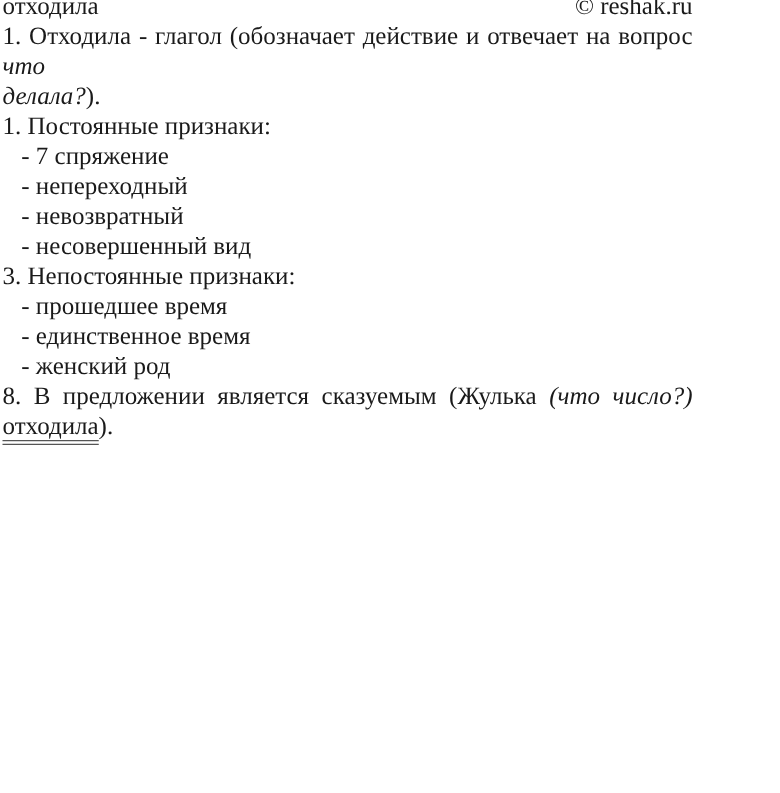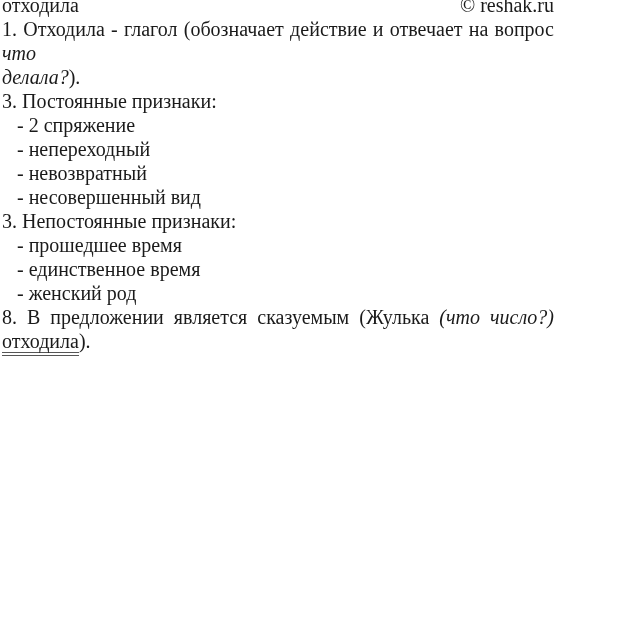--- a/index.html
+++ b/index.html
@@ -36,23 +36,23 @@
 
   <div class="block">
     <div class="line justify-full">
       <span>1. Отходила - глагол (обозначает действие и отвечает на вопрос</span>
       <span class="italic">что</span>
     </div>
     <div class="line"><span class="italic">делала?</span><span>).</span></div>
   </div>
 
 
-  <div class="block line">3. Постоянные признаки:</div>
+  <div class="block line">1. Постоянные признаки:</div>
 
-  <div class="block line indent">- 2 спряжение</div>
+  <div class="block line indent">- 7 спряжение</div>
   <div class="block line indent">- непереходный</div>
   <div class="block line indent">- невозвратный</div>
   <div class="block line indent">- несовершенный вид</div>
 
   <div class="block line">3. Непостоянные признаки:</div>
 
   <div class="block line indent">- прошедшее время</div>
   <div class="block line indent">- единственное время</div>
   <div class="block line indent">- женский род</div>
 

